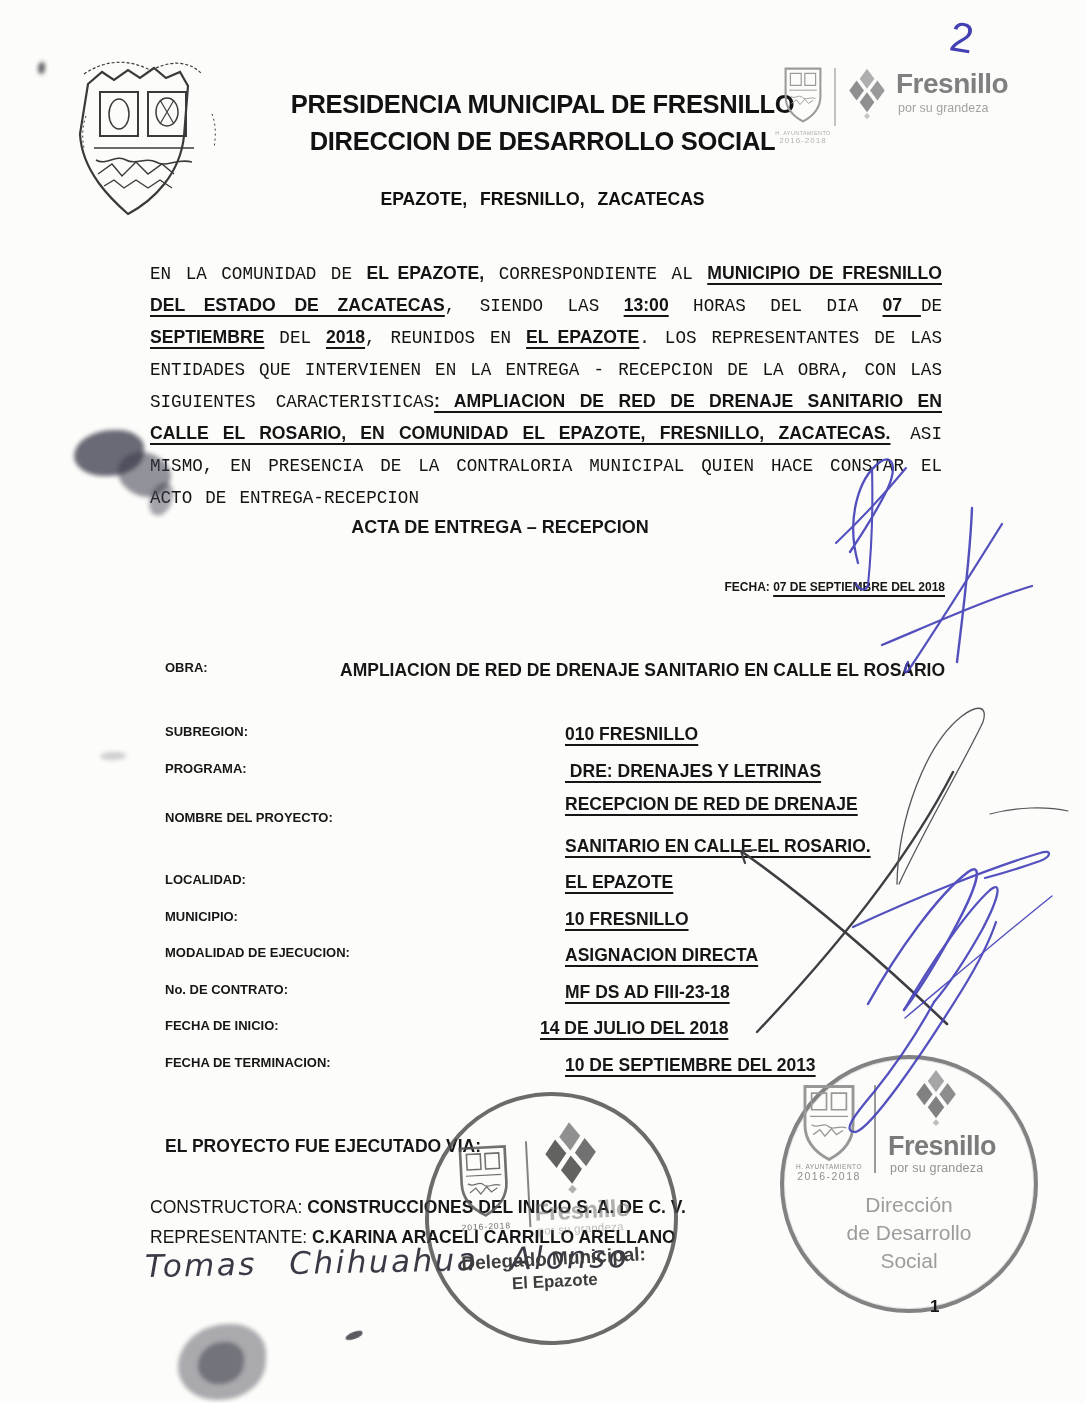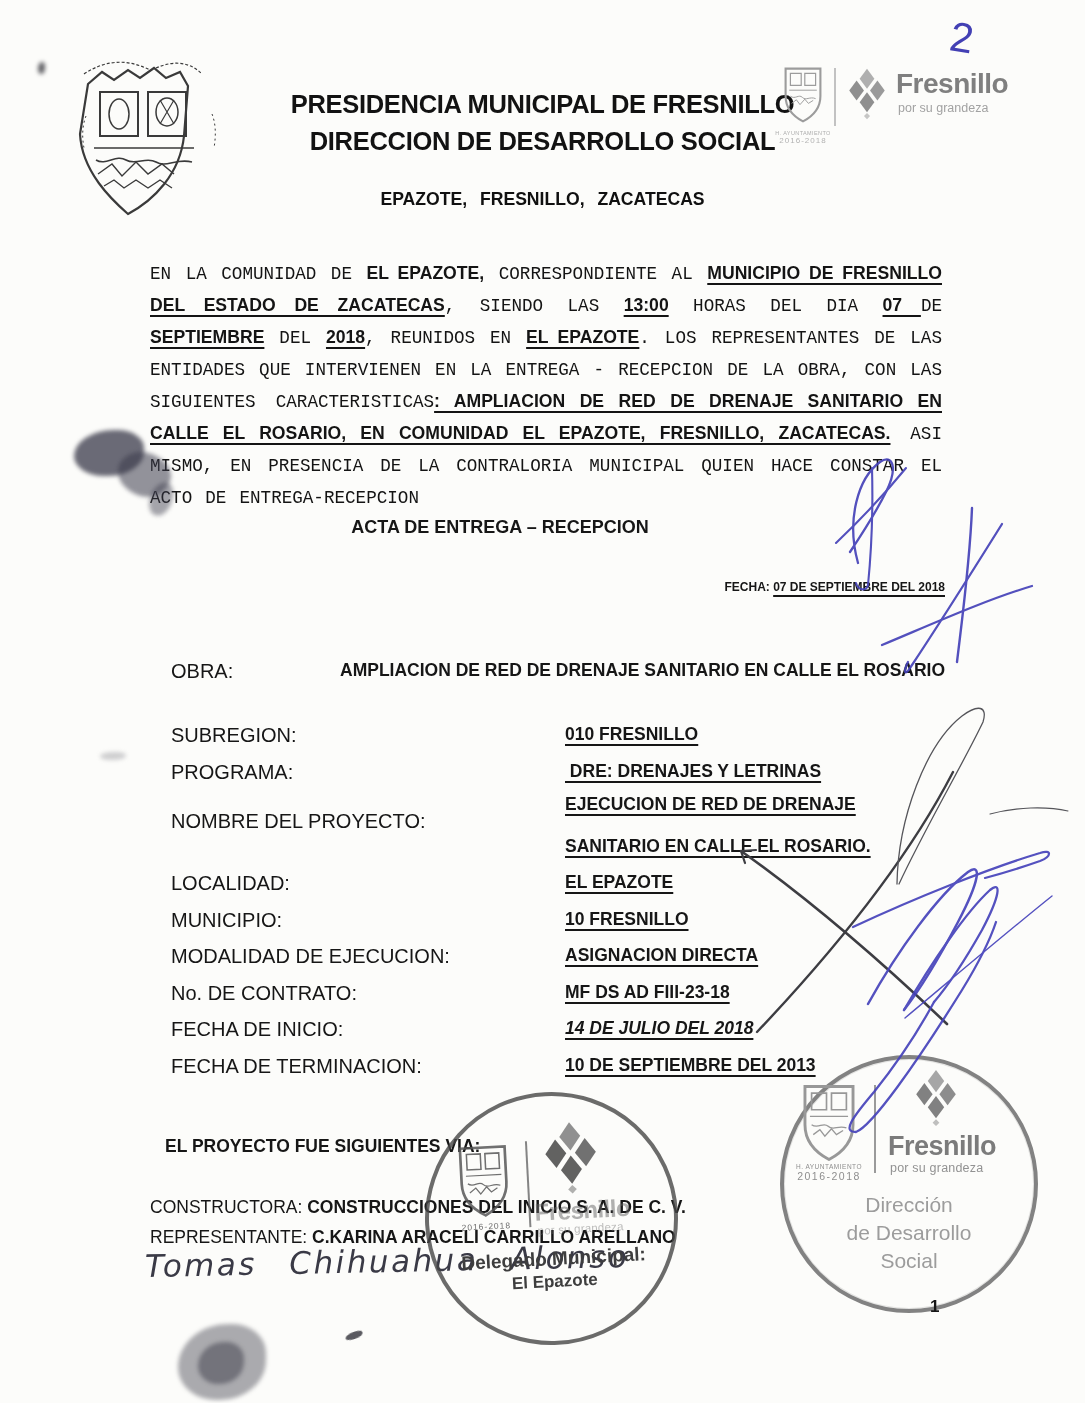--- a/index.html
+++ b/index.html
@@ -23,21 +23,21 @@
   #intro-paragraph{left:150px;top:258px;width:792px;font-size:17.6px;line-height:31px;
                    text-align:justify;word-spacing:2.5px;color:#141414;}
   .seg-normal{font-weight:400;font-family:Liberation Mono, monospace;}
   .seg-bold{font-weight:700;}
   .seg-bold-underline{font-weight:700;text-decoration:underline;
                       text-decoration-thickness:2px;text-underline-offset:3.5px;}
   #acta-title{left:150px;top:517px;width:700px;text-align:center;font-weight:700;font-size:18px;}
   #fecha-line{left:150px;top:580px;width:795px;text-align:right;font-weight:700;font-size:12px;}
   .u2{text-decoration:underline;text-decoration-thickness:2px;text-underline-offset:4px;}
   
-  .field-label{position:absolute;left:171px;font-weight:400;font-size:20px;white-space:pre;}
+  .field-label{position:absolute;left:165px;font-weight:700;font-size:13px;white-space:pre;}
   .field-value{position:absolute;font-weight:700;font-size:17.5px;white-space:pre;
                text-decoration:underline;text-decoration-thickness:2px;text-underline-offset:4px;}
   .field-value.plain{text-decoration:none;}
   
   #exec-intro{left:165px;top:1136px;font-weight:700;font-size:17.5px;}
   .exec-line{position:absolute;left:150px;font-size:17.5px;}
   .exec-line b{font-weight:700;}
   
   #handwritten-name{left:145px;top:1243px;font-size:31px;font-style:italic;color:#3a3a46;
                     letter-spacing:2.5px;word-spacing:20px;transform:rotate(-1.2deg);
@@ -130,37 +130,37 @@
   </div>
 
   <div>
       <div class="field-label" style="top: 660px;">OBRA:</div>
       <div class="field-value plain" style="top: 660px; left: 340px;">AMPLIACION DE RED DE DRENAJE SANITARIO EN CALLE EL ROSARIO</div>
       <div class="field-label" style="top: 724px;">SUBREGION:</div>
       <div class="field-value" style="top: 724px; left: 565px;">010 FRESNILLO</div>
       <div class="field-label" style="top: 761px;">PROGRAMA:</div>
       <div class="field-value" style="top: 761px; left: 565px;"> DRE: DRENAJES Y LETRINAS</div>
       <div class="field-label" style="top: 810px;">NOMBRE DEL PROYECTO:</div>
-      <div class="field-value" style="top: 794px; left: 565px;">EJECUCION DE RED DE DRENAJE</div>
+      <div class="field-value" style="top: 794px; left: 565px;">RECEPCION DE RED DE DRENAJE</div>
       <div class="field-value" style="top: 836px; left: 565px;">SANITARIO EN CALLE EL ROSARIO.</div>
       <div class="field-label" style="top: 872px;">LOCALIDAD:</div>
       <div class="field-value" style="top: 872px; left: 565px;">EL EPAZOTE</div>
       <div class="field-label" style="top: 909px;">MUNICIPIO:</div>
       <div class="field-value" style="top: 909px; left: 565px;">10 FRESNILLO</div>
       <div class="field-label" style="top: 945px;">MODALIDAD DE EJECUCION:</div>
       <div class="field-value" style="top: 945px; left: 565px;">ASIGNACION DIRECTA</div>
       <div class="field-label" style="top: 982px;">No. DE CONTRATO:</div>
       <div class="field-value" style="top: 982px; left: 565px;">MF DS AD FIII-23-18</div>
       <div class="field-label" style="top: 1018px; text-align: right;">FECHA DE INICIO:</div>
-      <div class="field-value" style="top: 1018px; left: 565px; font-style: italic;">14 DE JULIO DEL 2018</div>
+      <div class="field-value" style="top: 1018px; left: 540px;">14 DE JULIO DEL 2018</div>
       <div class="field-label" style="top: 1055px;">FECHA DE TERMINACION:</div>
       <div class="field-value" style="top: 1055px; left: 565px;">10 DE SEPTIEMBRE DEL 2013</div>
     </div>
 
-  <div class="abs" id="exec-intro">EL PROYECTO FUE SIGUIENTES VIA:</div>
+  <div class="abs" id="exec-intro">EL PROYECTO FUE EJECUTADO VIA:</div>
   <div class="exec-line" style="top:1197px">
     <span style="white-space:pre">CONSTRUCTORA: </span><b>CONSTRUCCIONES DEL INICIO S. A. DE C. V.</b>
   </div>
   <div class="exec-line" style="top:1227px">
     <span style="white-space:pre">REPRESENTANTE: </span><b>C.KARINA ARACELI CARRILLO ARELLANO</b>
   </div>
 
   <div class="abs" id="handwritten-name">Tomas Chihuahua Alonso</div>
 
   <div class="stamp" id="stamp-delegado">

